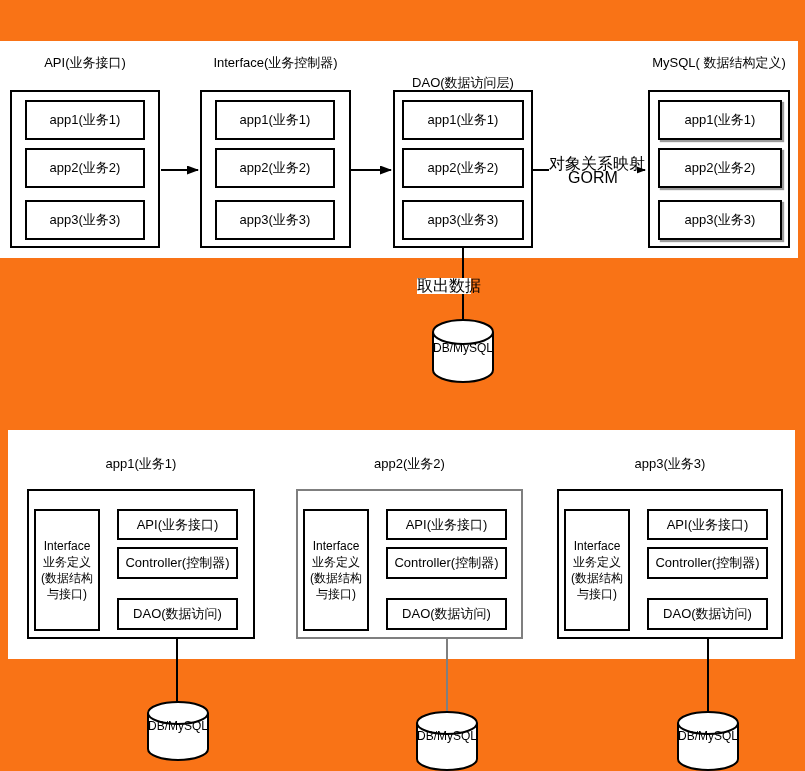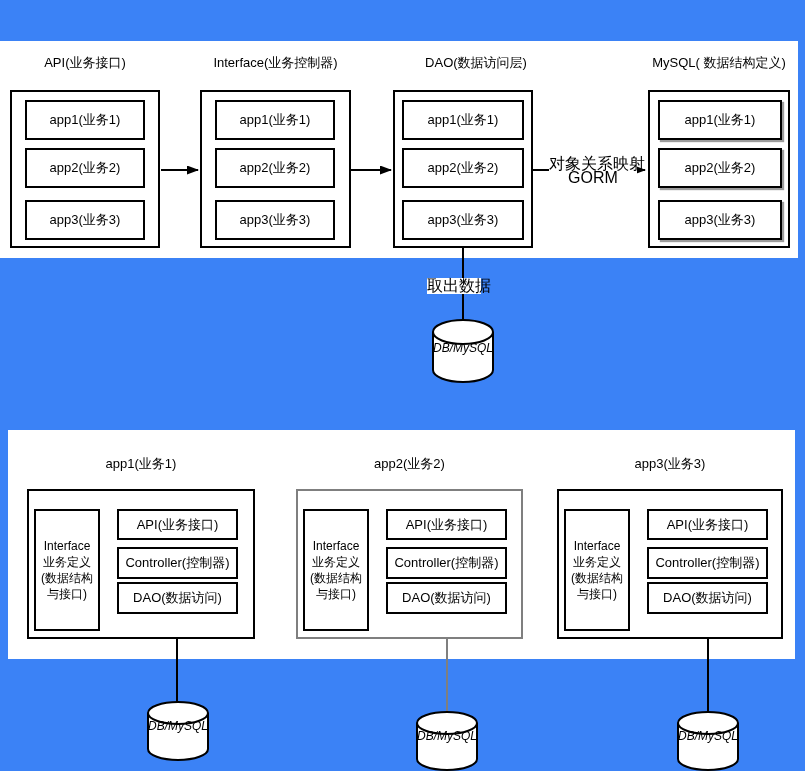--- a/index.html
+++ b/index.html
@@ -1,17 +1,17 @@
 <!DOCTYPE html>
 <html><head>
 <meta charset="utf-8">
 <style>
   html,body{margin:0;padding:0;background:#000;}
   .stage{
-    position:relative;width:805px;height:771px;background:#3b82f6;overflow:hidden;
+    position:relative;width:805px;height:771px;background:#f97316;overflow:hidden;
     font-family:"Liberation Sans","DejaVu Sans",sans-serif;color:#000;
   }
   .panel{position:absolute;background:#fff;}
   .panel-top{left:0;top:41px;width:798px;height:217px;}
   .panel-bottom{left:8px;top:430px;width:787px;height:229px;}
 
   .layer-title{
     position:absolute;top:55px;height:16px;line-height:16px;
     font-size:13px;text-align:center;white-space:nowrap;z-index:6;
   }
@@ -29,21 +29,21 @@
 
   .svg-overlay{position:absolute;left:0;top:0;z-index:5;pointer-events:none;}
 
   .float-label{
     position:absolute;background:#fff;color:#000;text-align:center;
     font-size:16px;z-index:7;white-space:nowrap;
   }
   .orm-label{line-height:14px;}
   .db-label{
     position:absolute;background:transparent;color:#000;text-align:center;
-    font-size:12px;line-height:14px;z-index:7;white-space:nowrap;font-style:italic;
+    font-size:12px;line-height:14px;z-index:7;white-space:nowrap;
   }
 
   .group-title{
     position:absolute;top:456px;height:16px;line-height:16px;
     font-size:13px;text-align:center;white-space:nowrap;z-index:6;
   }
   .group-box{
     position:absolute;top:489px;height:150px;border:2px solid #000;
     background:#fff;box-sizing:border-box;z-index:6;
   }
@@ -54,21 +54,21 @@
     display:flex;align-items:center;justify-content:center;
     font-size:12px;line-height:16px;text-align:center;white-space:pre-line;
   }
   .mvc-node{
     position:absolute;left:88px;width:121px;height:32px;border:2px solid #000;
     background:#fff;box-sizing:border-box;text-align:center;line-height:28px;
     font-size:13px;white-space:nowrap;
   }
   .mvc-api{top:18px;height:31px;line-height:27px;}
   .mvc-ctrl{top:56px;}
-  .mvc-dao{top:91px;}
+  .mvc-dao{top:107px;}
 </style>
 </head>
 <body>
 
 <div class="stage">
 
   <div class="panel panel-top"></div>
 
   <div class="panel panel-bottom"></div>
 
@@ -126,40 +126,40 @@
     <div class="app-node n3" style="left:13px;width:120px;">app3(业务3)</div>
   </div>
 
   <div class="layer-title" style="left:200px;width:151px;">Interface(业务控制器)</div>
   <div class="outer-box" style="left:200px;width:151px;">
     <div class="app-node n1" style="left:13px;width:120px;">app1(业务1)</div>
     <div class="app-node n2" style="left:13px;width:120px;">app2(业务2)</div>
     <div class="app-node n3" style="left:13px;width:120px;">app3(业务3)</div>
   </div>
 
-  <div class="layer-title" style="left:406px;width:140px;">DAO(数据访问层)</div>
+  <div class="layer-title" style="left:393px;width:140px;margin-top:20px;">DAO(数据访问层)</div>
   <div class="outer-box" style="left:393px;width:140px;">
     <div class="app-node n1" style="left:7px;width:122px;">app1(业务1)</div>
     <div class="app-node n2" style="left:7px;width:122px;">app2(业务2)</div>
     <div class="app-node n3" style="left:7px;width:122px;">app3(业务3)</div>
   </div>
 
   <div class="layer-title" style="left:648px;width:142px;">MySQL( 数据结构定义)</div>
   <div class="outer-box" style="left:648px;width:142px;">
     <div class="app-node n1 shadowed" style="left:8px;width:124px;">app1(业务1)</div>
     <div class="app-node n2 shadowed" style="left:8px;width:124px;">app2(业务2)</div>
     <div class="app-node n3 shadowed" style="left:8px;width:124px;">app3(业务3)</div>
   </div>
 
   <div class="float-label orm-label" style="left:549px;top:157px;width:88px;">
     <div>对象关系映射</div>
     <div>GORM</div>
   </div>
 
-  <div class="float-label" style="left:427px;top:278px;width:54px;height:16px;line-height:16px;">取出数据</div>
+  <div class="float-label" style="left:417px;top:278px;width:54px;height:16px;line-height:16px;">取出数据</div>
 
   <div class="db-label" style="left:423px;top:341px;width:80px;">DB/MySQL</div>
 
   <div class="group-title" style="left:27px;width:228px;">app1(业务1)</div>
   <div class="group-box" style="left:27px;width:228px;">
     <div class="iface-node">Interface
 业务定义
 (数据结构
 与接口)</div>
     <div class="mvc-node mvc-api">API(业务接口)</div>

